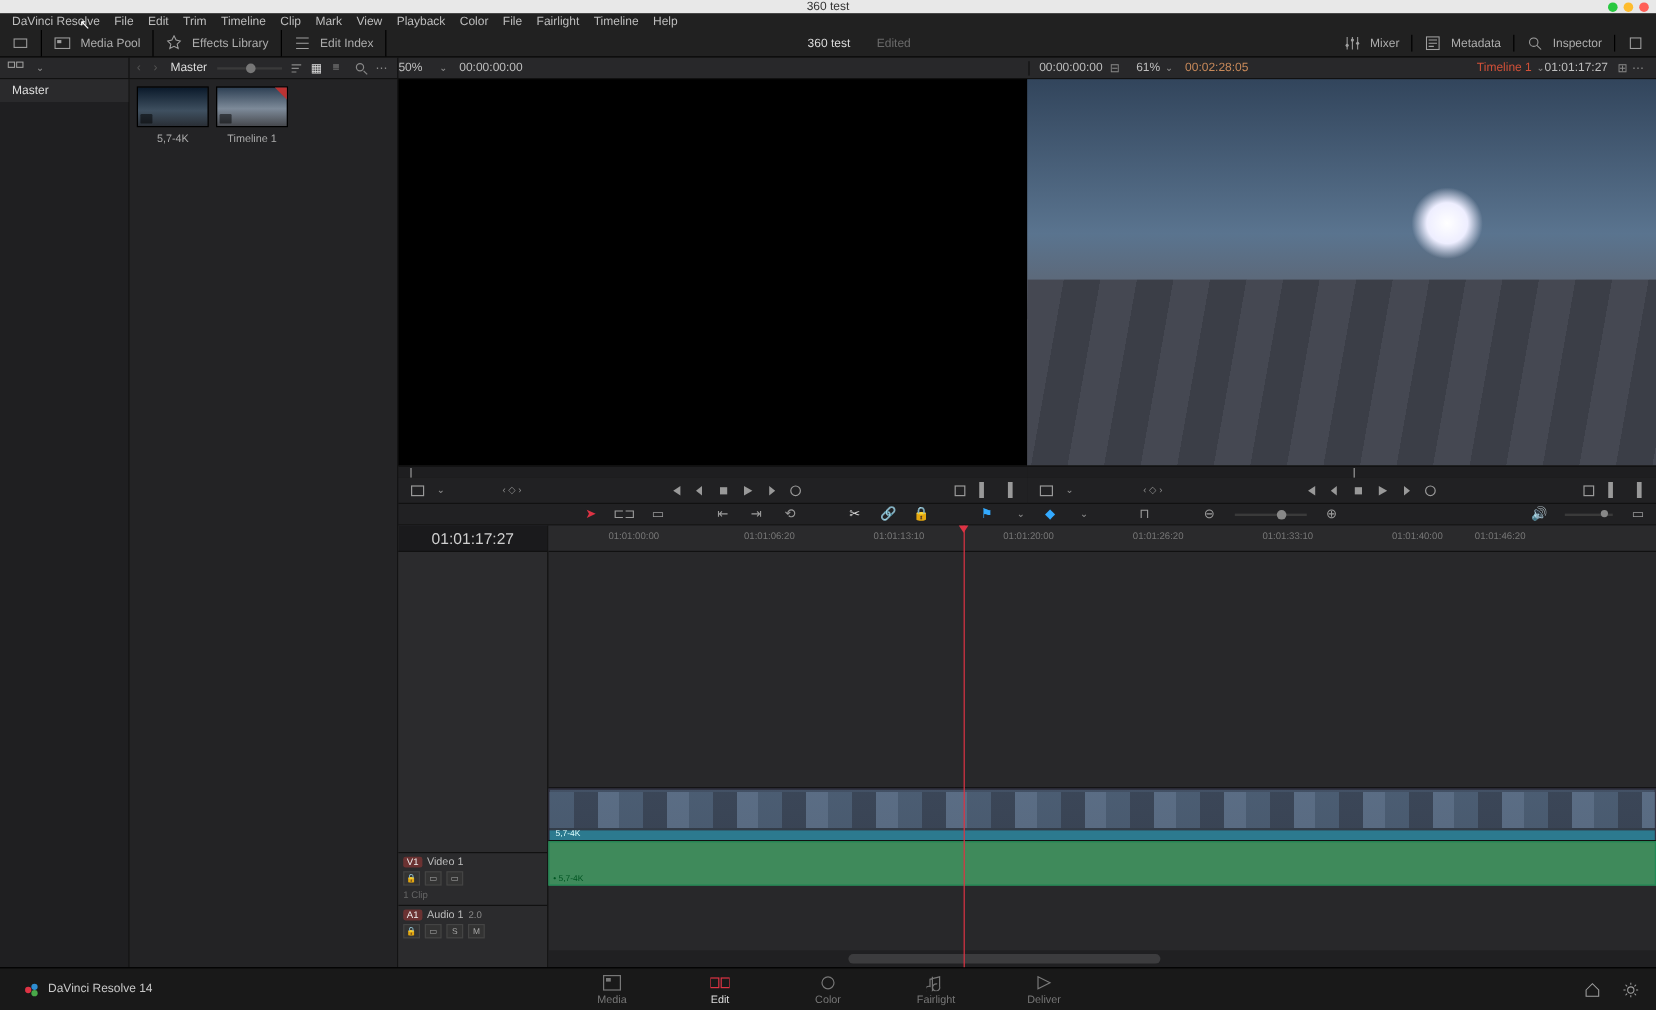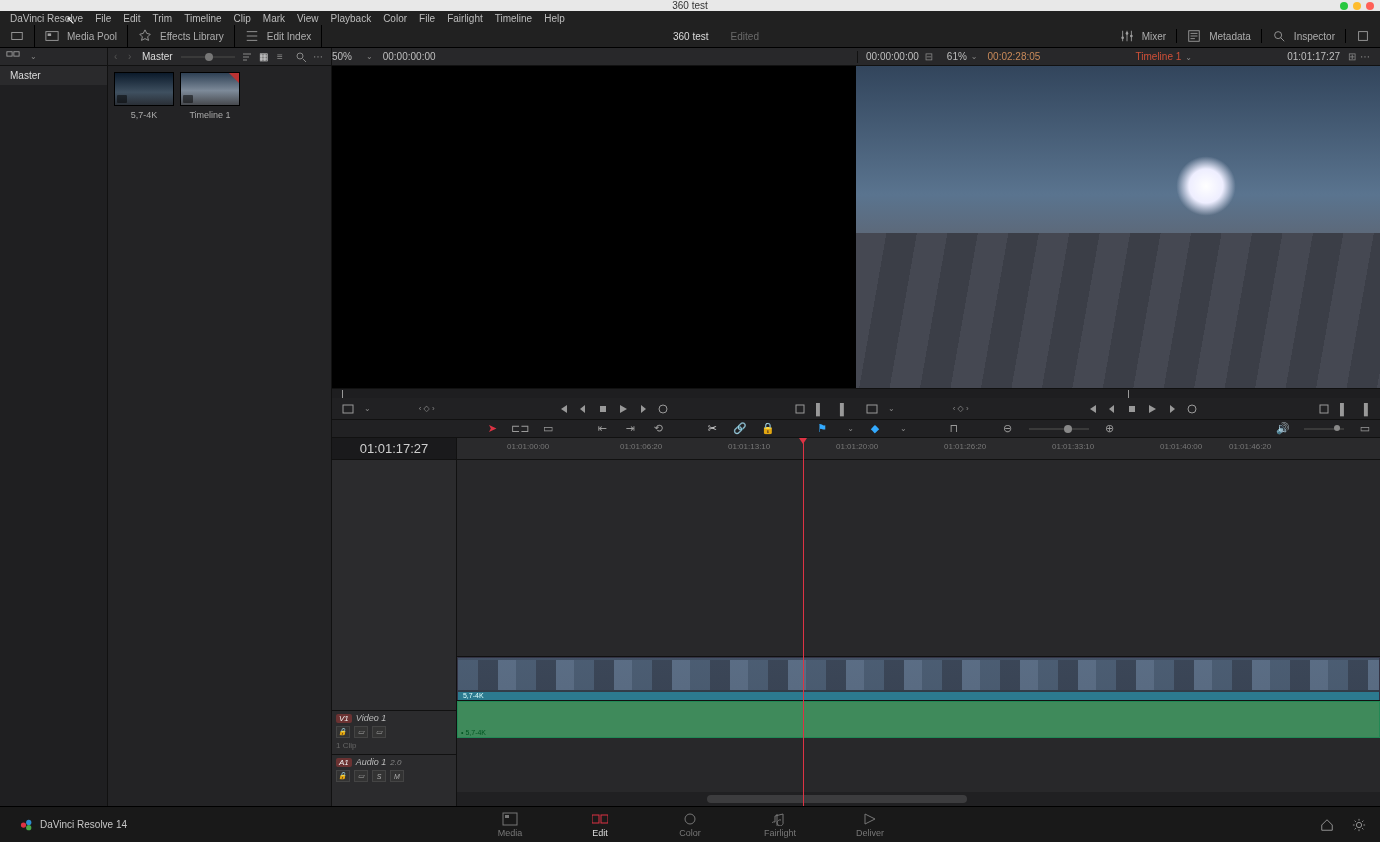--- a/index.html
+++ b/index.html
@@ -32,21 +32,21 @@
 .nav-arrow { color:#555; width:8px; }
 .row3 .mid-l { display:flex; align-items:center; gap:6px; padding:0 6px; }
 .slider { width:54px; height:2px; background:#3a3a3a; position:relative; }
 .slider .knob { position:absolute; top:-3px; left:24px; width:8px; height:8px; background:#777; border-radius:50%; }
 .sort-ico { width:12px; height:12px; color:#888; }
 .row3 .src-head { flex:1; display:flex; align-items:center; justify-content:flex-end; gap:10px; padding-right:8px; }
 .row3 .prog-head { width:523px; display:flex; align-items:center; padding:0 8px; border-left:1px solid #111; }
 .pct { color:#bfbfbf;text-align:center; }
 .tc { color:#bfbfbf; }
 .tc-warn { color:#c98a5a; }
-.tl-name { flex:1; text-align:center; color:#d05038; }
+.tl-name { flex:1; text-align:right; color:#d05038; }
 .chev { font-size:8px; color:#888; margin-left:4px; }
 
 
 .main { height:calc(842px - 11px - 14px - 23px - 18px - 36px); display:flex; }
 
 
 .leftpanel { width:108px; background:#1f1f21; border-right:1px solid #111; display:flex; flex-direction:column; }
 .bin-item { padding:4px 10px; font-size:10px; color:#ddd; background:#2a2a2c; }
 .smart-bins { margin-top:auto; padding:4px 6px; font-size:10px; color:#999; border-top:1px solid #111; height:60px;}
 
@@ -86,21 +86,21 @@
 .vol-sl { width:40px; height:2px; background:#3a3a3a; position:relative; }
 .vol-sl .k { position:absolute; top:-3px; left:30px; width:6px;height:6px;border-radius:50%; background:#888;}
 
 
 .timeline { flex:1; display:flex; background:#28282a;}
 .tl-left { width:125px; background:#2b2b2d; display:flex; flex-direction:column; border-right:1px solid #111;}
 .tl-left .tc-box { height:22px; background:#1a1a1c; color:#cfcfcf; display:flex; align-items:center; justify-content:center; font-size:13px; border-bottom:1px solid #111;}
 .tl-left .spacer-rows { flex:1; }
 .track-head { height:44px; border-top:1px solid #111; padding:2px 4px; font-size:9px; color:#bbb; }
 .track-head.audio { height:38px; }
-.track-head .row1 { display:flex; align-items:center; gap:4px;font-style:italic; }
+.track-head .row1 { display:flex; align-items:center; gap:4px; }
 .tag { background:#3a3a3c; padding:0 3px; border-radius:2px; font-size:8px; }
 .tag.v { background:#6b3232; color:#eee;}
 .tag.a { background:#6b3232; color:#eee;}
 .mini-btn { width:14px;height:12px;border:1px solid #444;background:#333;display:inline-flex;align-items:center;justify-content:center;font-size:7px;color:#aaa;}
 .clip-count { color:#666; font-size:8px; margin-top:3px;}
 .track-head .ch { float:right; color:#888; font-size:8px;}
 .tl-right { flex:1; position:relative; display:flex; flex-direction:column; }
 .tl-ruler { height:22px; background:#2a2a2c; border-bottom:1px solid #111; position:relative; font-size:8px; color:#777; }
 .tl-ruler .tick { position:absolute; top:4px; }
 .playhead { position:absolute; top:0; bottom:0; width:1px; background:#d34; left:346px; z-index:5;}

